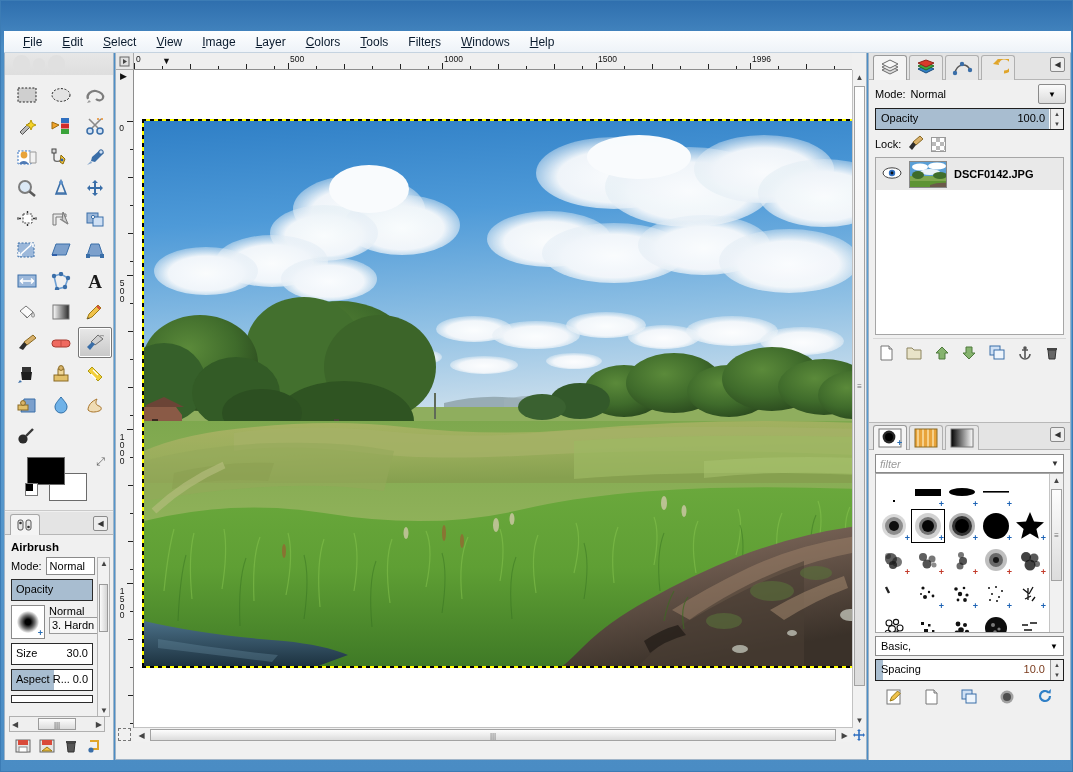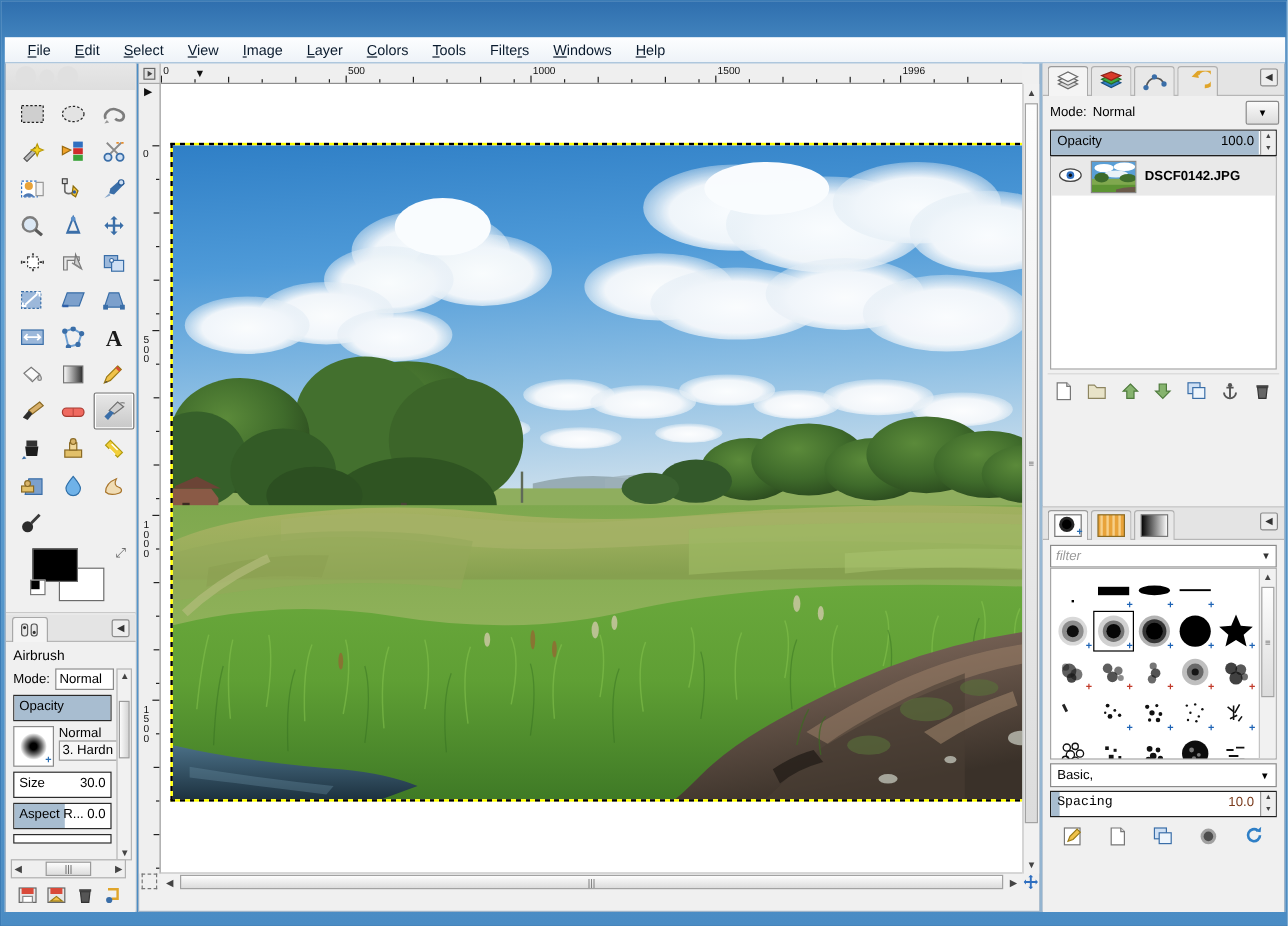--- a/index.html
+++ b/index.html
@@ -104,21 +104,21 @@
     position:absolute;left:5px;top:2px;width:30px;height:21px;
     background:#f4f4f4;border:1px solid #a8a8a8;border-bottom:none;border-radius:3px 3px 0 0;
     display:flex;align-items:center;justify-content:center;cursor:pointer;
   }
   .dock-menu-btn{
     position:absolute;right:5px;top:4px;width:15px;height:15px;border:1px solid #8b8b8b;
     background:#ededed;border-radius:2px;display:flex;align-items:center;justify-content:center;
     font-size:8px;color:#333;cursor:pointer;
   }
   .opt-body{position:relative;padding:4px 2px 0 6px;height:188px;overflow:hidden;}
-  .opt-title{font-weight:normal;font-size:11.5px;margin:2px 0 4px 0;}
+  .opt-title{font-weight:bold;font-size:11.5px;margin:2px 0 4px 0;}
   .opt-row{display:flex;align-items:center;gap:4px;margin-bottom:4px;height:18px;}
   .opt-lbl{font-size:11px;}
   .mini-combo{
     width:49px;height:18px;background:#fff;border:1px solid #8a8a8a;
     font-size:11px;padding-left:3px;line-height:16px;
   }
   .slider-box{
     width:82px;height:22px;border:1px solid #2b2b2b;background:#fff;position:relative;
     font-size:11px;margin-bottom:4px;overflow:hidden;
   }
@@ -236,21 +236,21 @@
   .bcell{width:34px;height:34px;position:relative;display:flex;align-items:center;justify-content:center;cursor:pointer;}
   .bcell.sel{outline:1px solid #000;outline-offset:-1px;}
   .bcell .plus{position:absolute;right:1px;bottom:0;font-size:9px;font-weight:bold;color:#1d63b5;line-height:1;}
   .bcell .plus.red{color:#c23a2a;}
   .bg-scroll{position:absolute;right:0;top:0;bottom:0;width:14px;background:#f1f1f1;border-left:1px solid #c4c4c4;}
   .basic-combo{margin:3px 6px 0 6px;height:20px;border:1px solid #8a8a8a;background:#fff;display:flex;align-items:center;
     padding:0 5px;font-size:11px;cursor:pointer;}
   .basic-combo .car{margin-left:auto;font-size:8px;}
   .spacing-bar{margin:3px 6px 0 6px;height:22px;border:1px solid #1e1e1e;background:#fff;position:relative;font-size:11px;}
   .spacing-bar .fill{position:absolute;left:0;top:0;bottom:0;width:7px;background:#a8bdd0;}
-  .spacing-bar .lbl{position:absolute;left:5px;top:3px;font-family:Liberation Mono, monospace;}
+  .spacing-bar .lbl{position:absolute;left:5px;top:3px;}
   .spacing-bar .val{position:absolute;right:18px;top:3px;color:#7a3b1c;}
   .br-btnrow{display:flex;align-items:center;justify-content:space-around;height:26px;margin:3px 6px 0 6px;}
   svg{shape-rendering:geometricPrecision;}
 </style>
 </head>
 <body>
 
 <div id="app">
 <div class="win-frame">
 
@@ -961,20 +961,30 @@
         <div class="opacity-bar">
           <span class="fill"></span>
           <span class="lbl">Opacity</span>
           <span class="val">100.0</span>
           <span class="spin">
                 <span>▲</span>
                 <span>▼</span>
               </span>
         </div>
 
+        <div class="lock-row">
+          <span>Lock:</span>
+          <span>
+            <svg width="16" height="16">
+                  <path d="M12 1l3 3-7 6-3-3z" fill="#d8b06a" stroke="#8a6a24"></path>
+                  <path d="M5 7l3 3-4 5-3-3z" fill="#2d2d2d"></path>
+                </svg>
+          </span>
+          <span class="chk-grid"></span>
+        </div>
 
         <div class="layer-list">
           <div class="layer-item">
             <span>
               <svg width="20" height="14">
                     <ellipse cx="10" cy="7" rx="9" ry="5.2" fill="#fff" stroke="#444"></ellipse>
                     <circle cx="10" cy="7" r="3.2" fill="#2f6fc0"></circle>
                     <circle cx="10" cy="7" r="1.4" fill="#111"></circle>
                   </svg>
             </span>

